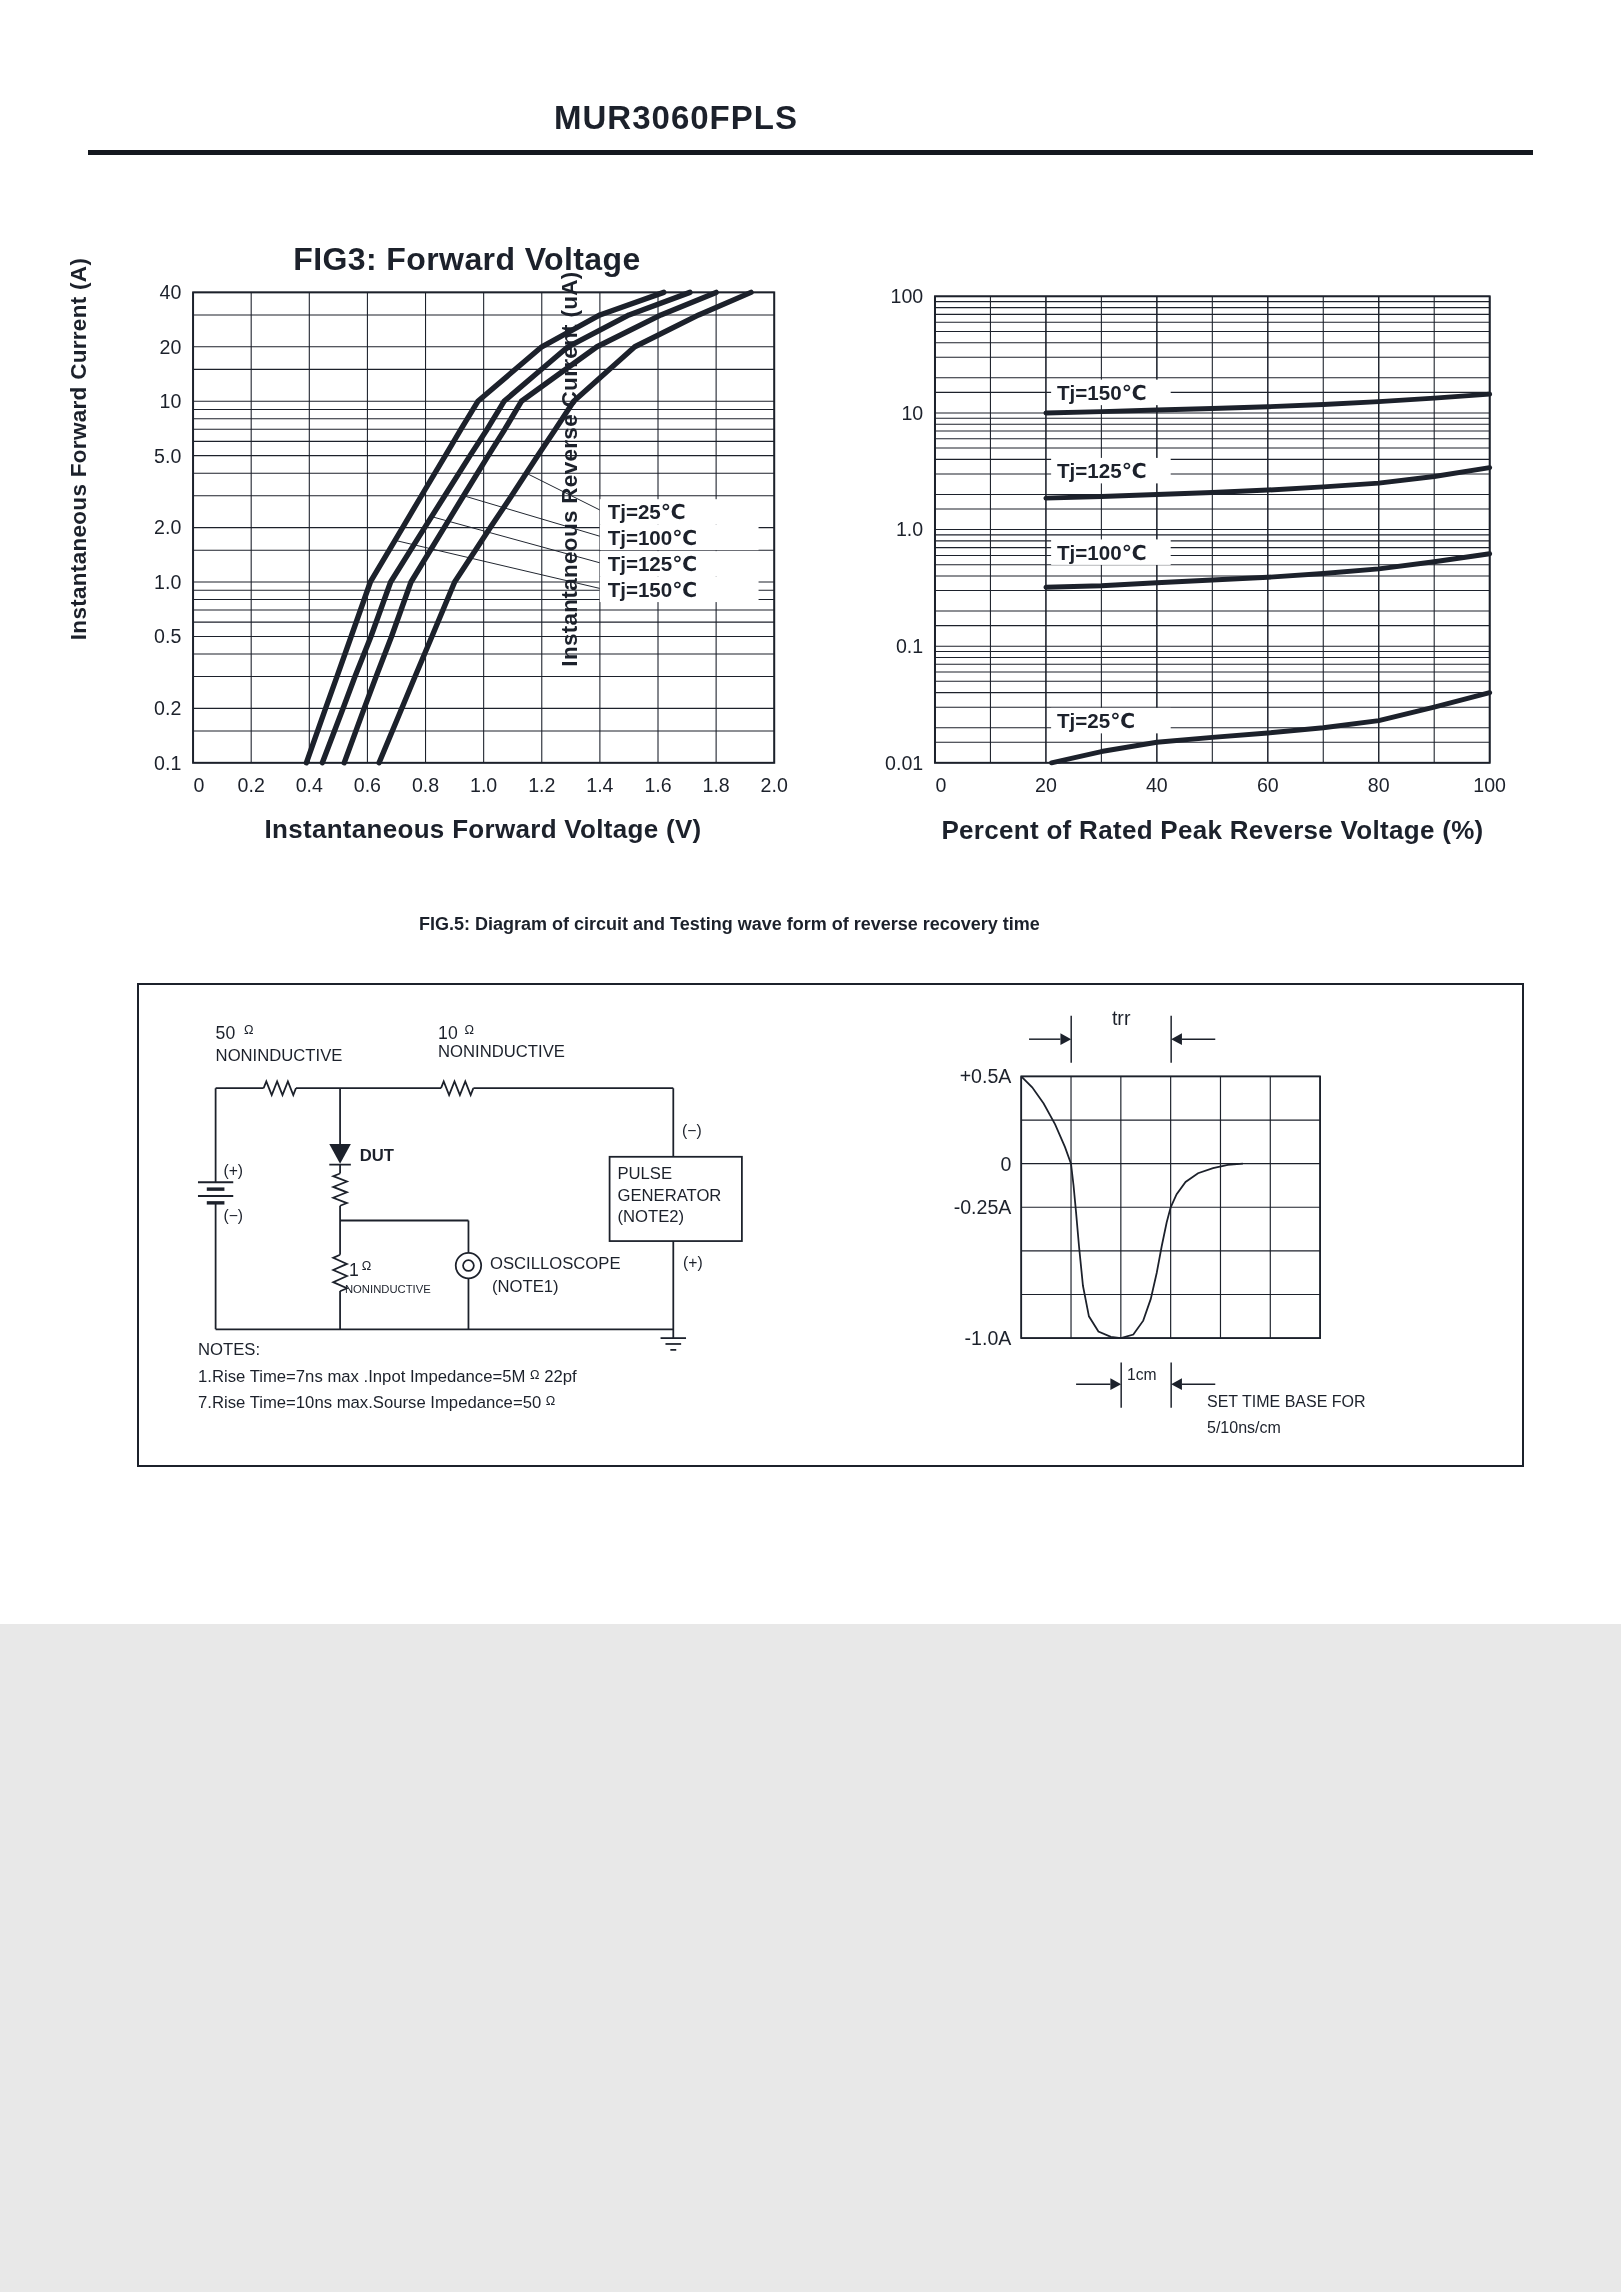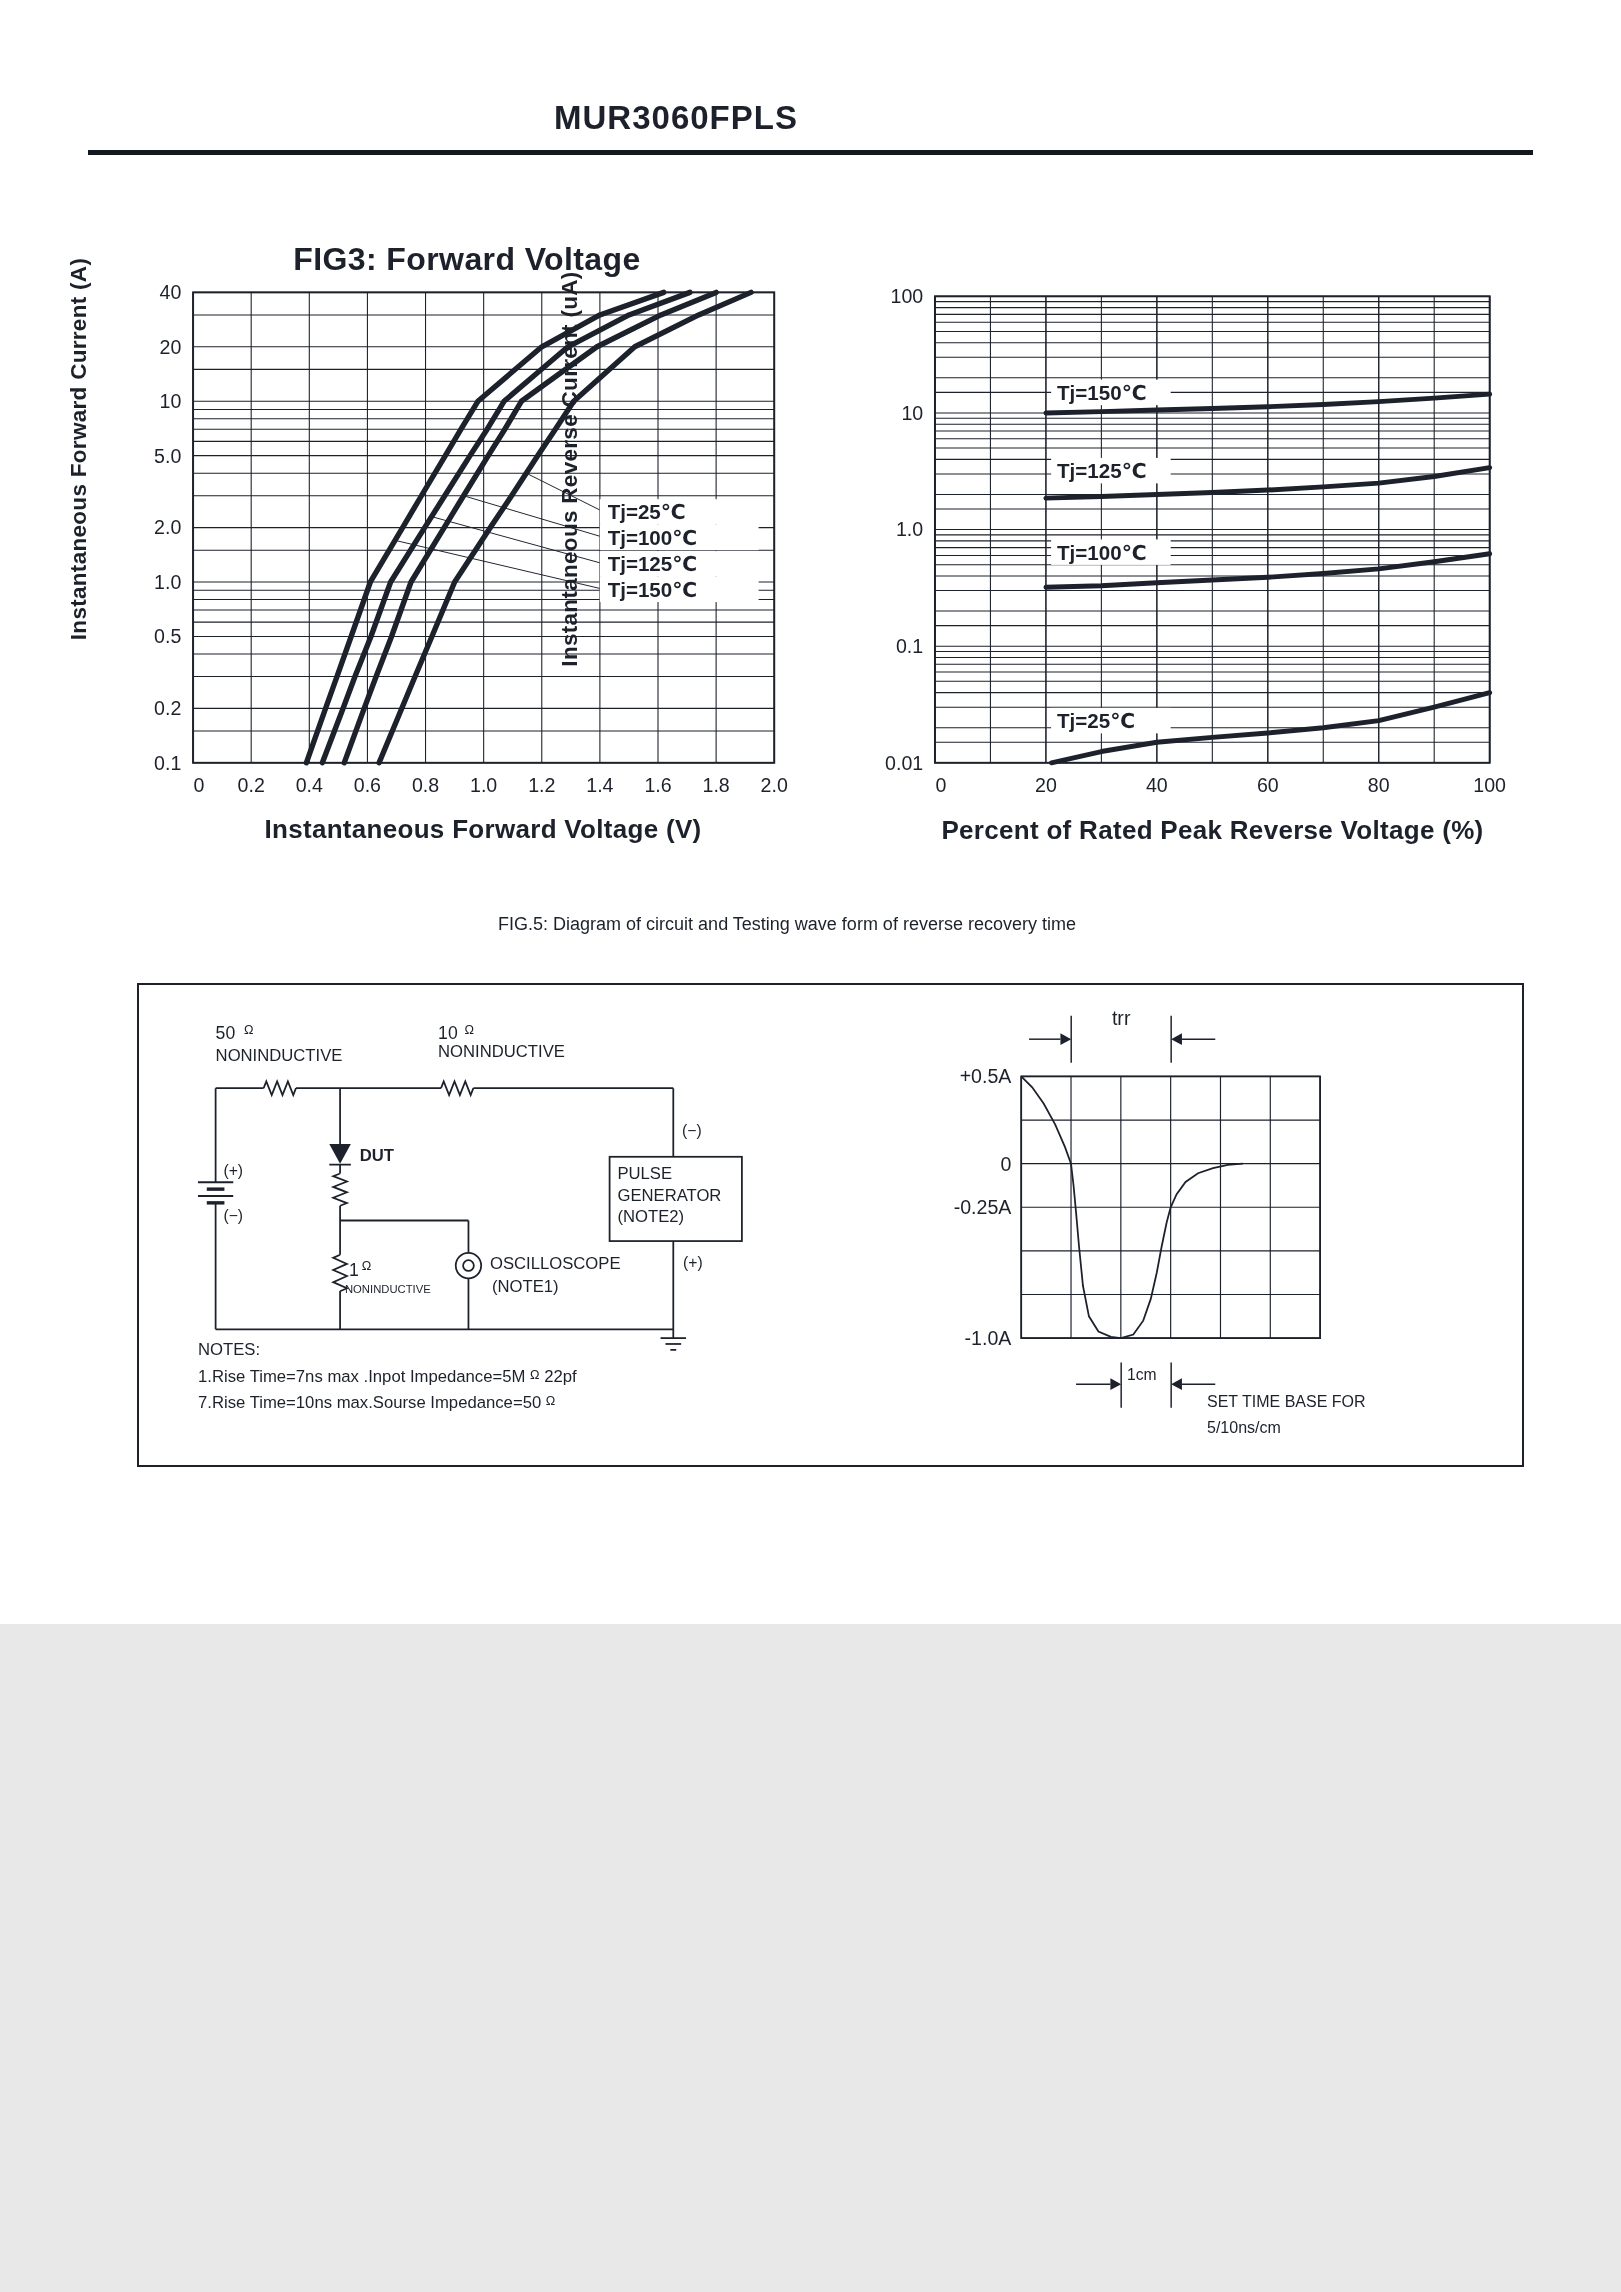--- a/index.html
+++ b/index.html
@@ -12,21 +12,21 @@
   .rule-bottom{left:88px;top:2161px;width:1445px;height:4.9px;}
   .fig-title{font-weight:bold;text-align:center;letter-spacing:0.4px;}
   #fig3-title{left:271px;top:241px;width:392px;font-size:32px;}
   #fig4-title{left:892px;top:249px;width:627px;font-size:23.5px;}
   .axis-x{font-weight:bold;text-align:center;font-size:26px;letter-spacing:0.3px;}
   #fig3-xlabel{left:238px;top:814px;width:490px;}
   #fig4-xlabel{left:938px;top:815px;width:549px;text-align:center;}
   .axis-y{font-weight:bold;text-align:center;font-size:22.5px;letter-spacing:0.3px;transform:rotate(-90deg);}
   #fig3-ylabel{left:-176px;top:436px;width:510px;}
   #fig4-ylabel{left:295px;top:456px;width:549px;}
-  #fig5-title{left:395px;top:914px;width:784px;font-size:18px;font-weight:normal;text-align:center;}
+  #fig5-title{left:419px;top:914px;width:784px;font-size:18px;font-weight:bold;text-align:left;}
   .fig5-box{left:137px;top:983px;width:1383px;height:480px;border:2px solid #1c212b;}
   #overlay{left:0;top:0;width:1621px;height:2293px;}
   svg text{fill:#1c212b;font-family:"Liberation Sans","DejaVu Sans",sans-serif;}
   #notes{left:198px;top:1337px;font-size:16.7px;line-height:25.5px;}
   #notes .ohm{font-size:12.7px;vertical-align:2.9px;}
   #settime{left:1207px;top:1389px;font-size:16px;line-height:25.5px;}
   .footer{left:707px;top:2119px;width:196px;text-align:center;font-size:21.6px;margin-top:28px;}
 </style>
 </head>
 <body>

